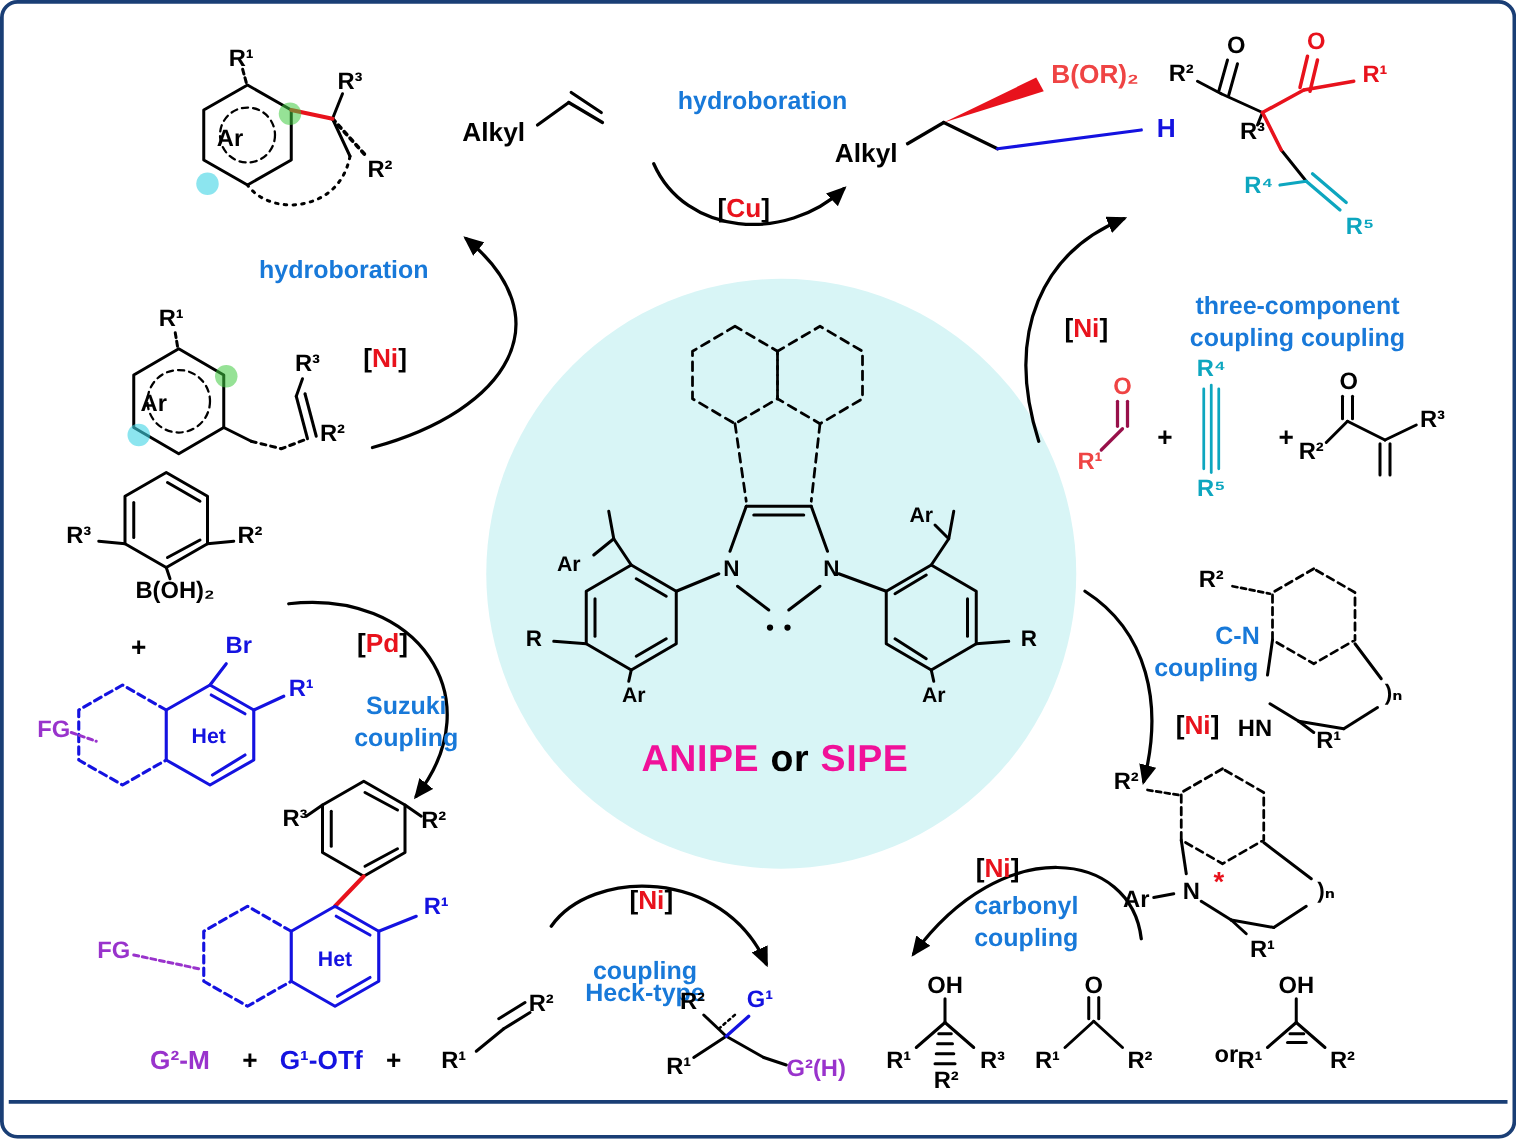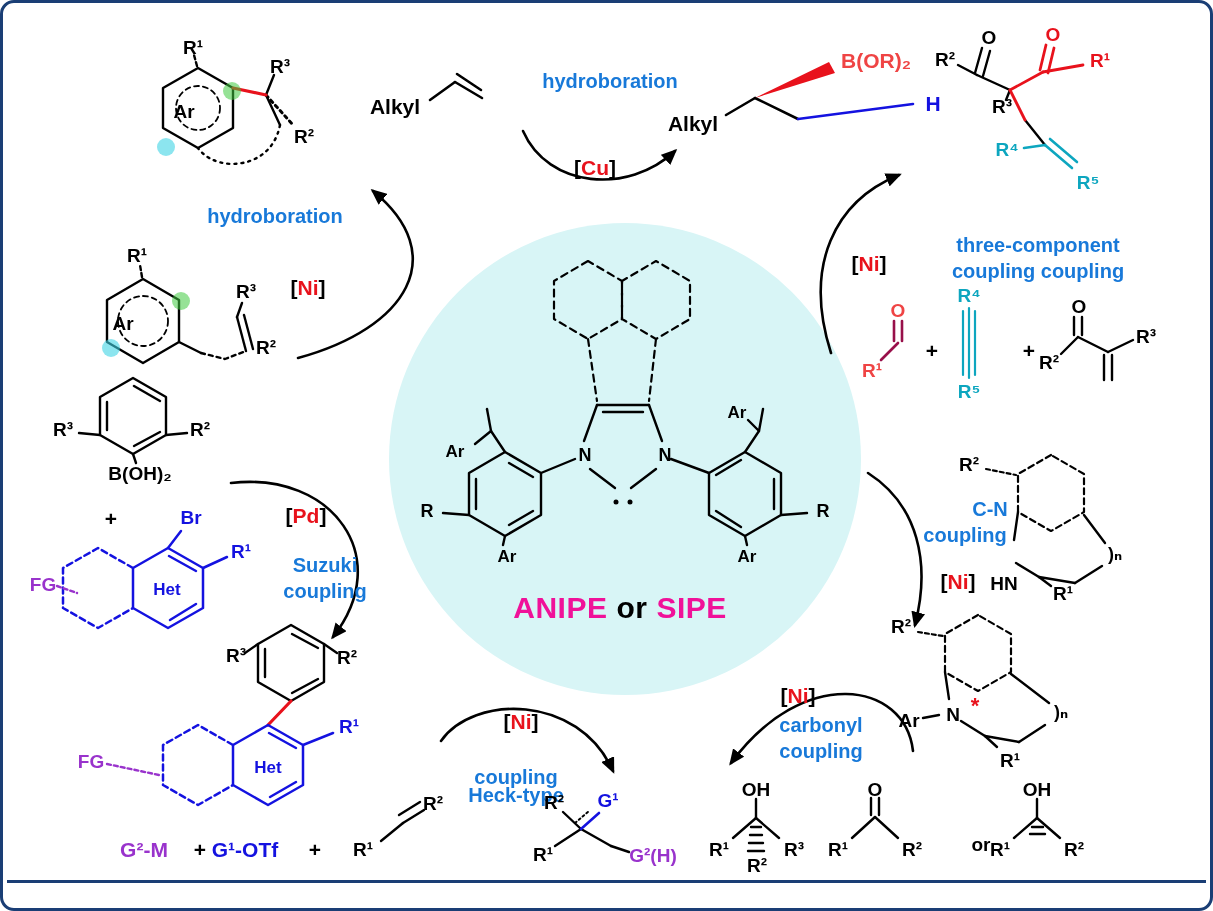--- a/index.html
+++ b/index.html
@@ -332,21 +332,21 @@
   <span class="lbl s20 blue" style="left:322px;top:562px">Suzuki</span>
   <span class="lbl s20 blue" style="left:322px;top:588px">coupling</span>
   <span class="lbl s19" style="left:233px;top:652px">R³</span>
   <span class="lbl s19" style="left:344px;top:654px">R²</span>
   <span class="lbl s19 sblue" style="left:346px;top:723px">R¹</span>
   <span class="lbl s19 purple" style="left:88px;top:758px">FG</span>
   <span class="lbl s17 sblue" style="left:265px;top:764px">Het</span>
 
   <span class="lbl s21 purple" style="left:141px;top:846px">G²-M</span>
   <span class="lbl s21" style="left:197px;top:846px">+</span>
-  <span class="lbl s21 sblue" style="left:242px;top:846px">G¹-OTf</span>
+  <span class="lbl s21 sblue" style="left:254px;top:846px">G¹-OTf</span>
   <span class="lbl s21" style="left:312px;top:846px">+</span>
   <span class="lbl s19" style="left:360px;top:846px">R¹</span>
   <span class="lbl s19" style="left:430px;top:800px">R²</span>
   <span class="lbl s21" style="left:518px;top:718px"><span>[</span><span class="red">Ni</span><span>]</span></span>
   <span class="lbl s20 blue" style="left:513px;top:792px">Heck-type</span>
   <span class="lbl s20 blue" style="left:513px;top:774px">coupling</span>
   <span class="lbl s19" style="left:551px;top:799px">R²</span>
   <span class="lbl s19 sblue" style="left:605px;top:797px">G¹</span>
   <span class="lbl s19" style="left:540px;top:851px">R¹</span>
   <span class="lbl s19 purple" style="left:650px;top:852px">G²(H)</span>

